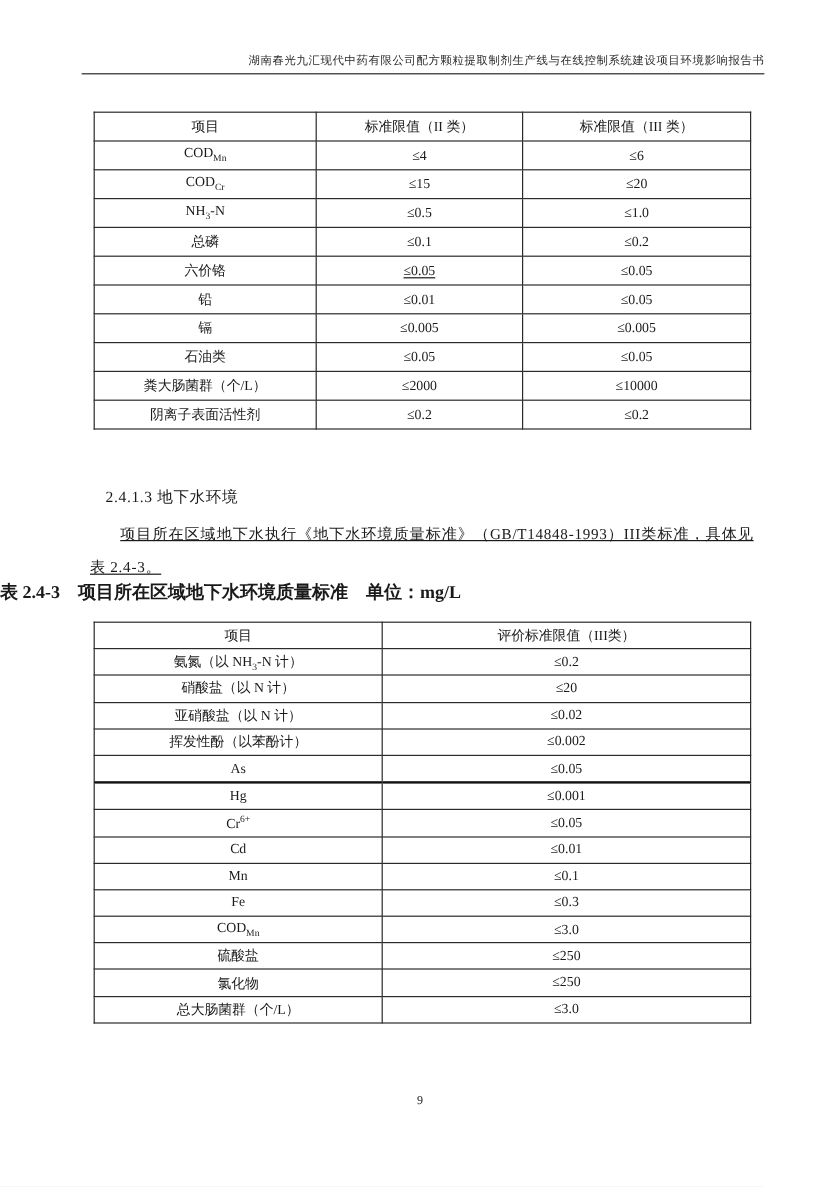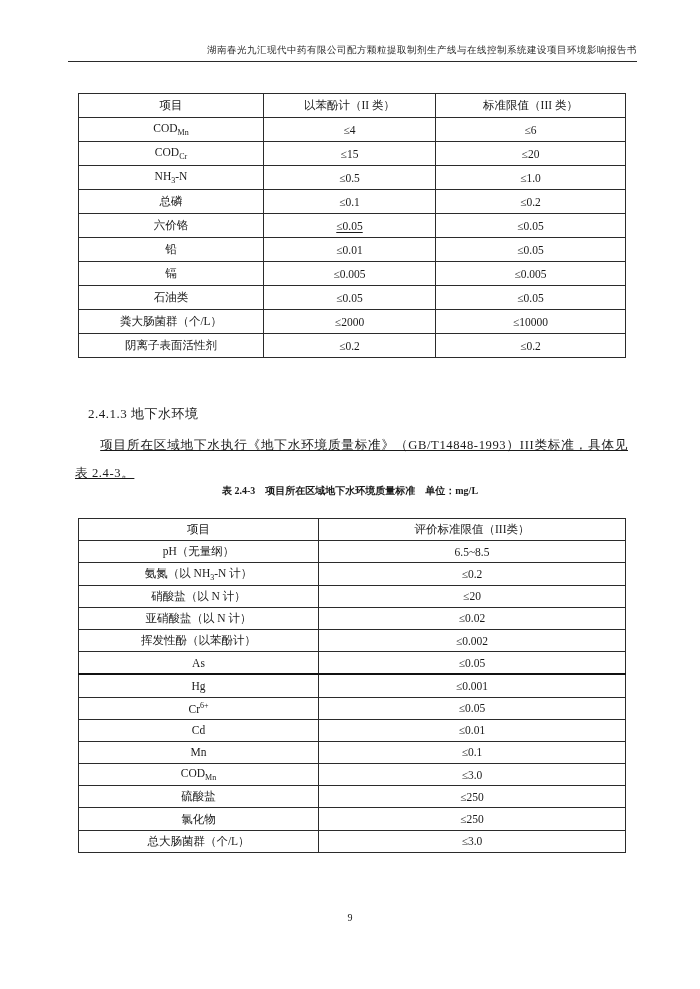--- a/index.html
+++ b/index.html
@@ -66,23 +66,23 @@
     line-height:28px;
     text-indent:2em;
     letter-spacing:0.6px;
     text-align:justify;
     text-decoration:underline;
   }
   .table-caption{
     position:absolute;
     left:0;top:484px;
     width:100%;
-    text-align:center;
+    text-align:left;
     font-weight:bold;
-    font-size:10px;
+    font-size:15px;
   }
   .page-number{
     position:absolute;
     left:0;top:912px;
     width:100%;
     text-align:center;
     font-size:10px;
   }
 </style>
 </head>
@@ -95,21 +95,21 @@
 
   <table class="doc-table" id="table1">
     <colgroup>
       <col style="width:185px">
         <col style="width:172px">
         <col style="width:190px">
     </colgroup>
   <thead>
         <tr>
           <th><span>项目</span></th>
-          <th><span>以苯酚计（II 类）</span></th>
+          <th><span>标准限值（II 类）</span></th>
           <th><span>标准限值（III 类）</span></th>
         </tr>
       </thead>
       <tbody>
         <tr>
           <td><span>COD</span><sub>Mn</sub></td>
           <td><span>≤4</span></td>
           <td><span>≤6</span></td>
         </tr>
         <tr>
@@ -172,24 +172,20 @@
         <col style="width:307px">
     </colgroup>
   <thead>
         <tr>
           <th><span>项目</span></th>
           <th><span>评价标准限值（III类）</span></th>
         </tr>
       </thead>
       <tbody>
         <tr>
-          <td><span>pH（无量纲）</span></td>
-          <td><span>6.5~8.5</span></td>
-        </tr>
-        <tr>
           <td><span>氨氮（以 NH</span><sub>3</sub><span>-N 计）</span></td>
           <td><span>≤0.2</span></td>
         </tr>
         <tr>
           <td><span>硝酸盐（以 N 计）</span></td>
           <td><span>≤20</span></td>
         </tr>
         <tr>
           <td><span>亚硝酸盐（以 N 计）</span></td>
           <td><span>≤0.02</span></td>
@@ -212,20 +208,24 @@
         </tr>
         <tr>
           <td><span>Cd</span></td>
           <td><span>≤0.01</span></td>
         </tr>
         <tr>
           <td><span>Mn</span></td>
           <td><span>≤0.1</span></td>
         </tr>
         <tr>
+          <td><span>Fe</span></td>
+          <td><span>≤0.3</span></td>
+        </tr>
+        <tr>
           <td><span>COD</span><sub>Mn</sub></td>
           <td><span>≤3.0</span></td>
         </tr>
         <tr>
           <td><span>硫酸盐</span></td>
           <td><span>≤250</span></td>
         </tr>
         <tr>
           <td><span>氯化物</span></td>
           <td><span>≤250</span></td>

